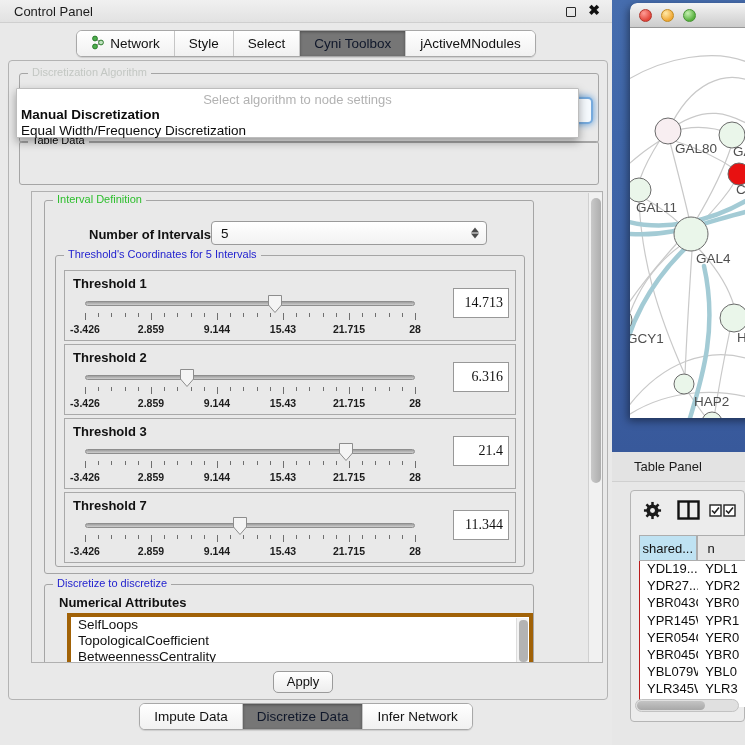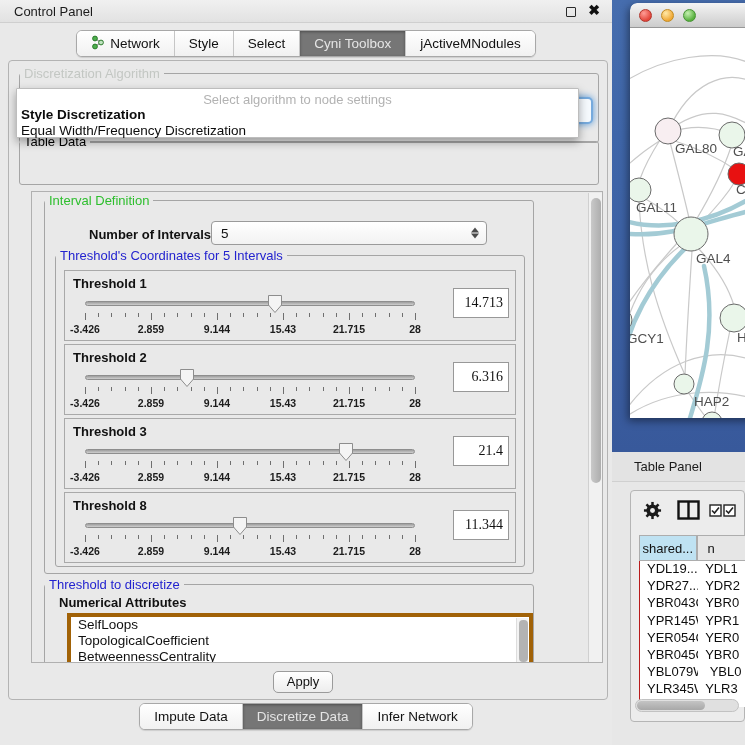--- a/index.html
+++ b/index.html
@@ -18,26 +18,26 @@
   .win-float{position:absolute;right:36px;top:7px;width:10px;height:10px;border:1.6px solid #2a2a2a;border-radius:1px;cursor:pointer}
   .win-close{position:absolute;right:12px;top:2px;font-size:14px;font-weight:bold;color:#111;cursor:pointer}
 
   
   .tabrow{position:absolute;left:0;width:612px;display:flex;justify-content:center}
   #top-tabs{top:30px}
   #bottom-tabs{top:703px}
   .tabgroup{display:flex;border:1px solid #a8a8a8;border-radius:6px;overflow:hidden;background:#fff;box-shadow:0 1px 1px rgba(0,0,0,.12)}
   .tab{display:flex;align-items:center;gap:5px;padding:0 14px;height:25px;font-size:13.5px;color:#111;background:linear-gradient(#ffffff,#f1f1f1);border-right:1px solid #c6c6c6;cursor:pointer;white-space:nowrap}
   .tab:last-child{border-right:none}
-  .tab.active{background:var(--active-tab-bg);color:#e5e5e5;box-shadow:inset 0 1px 3px rgba(0,0,0,.35)}
+  .tab.active{background:var(--active-tab-bg);color:#0f172a;box-shadow:inset 0 1px 3px rgba(0,0,0,.35)}
 
   
   #main-panel{position:absolute;left:8px;top:60px;width:600px;height:640px;border:1px solid #b3b3b3;border-radius:4px;background:#e9e9e9}
   .fieldset{position:absolute;border:1px solid #a5a5a5;border-radius:3px}
-  .legend{position:absolute;top:-8px;left:0;background:#e9e9e9;padding:0 4px;font-size:13px;white-space:nowrap}
+  .legend{position:absolute;top:-8px;left:8px;background:#e9e9e9;padding:0 4px;font-size:11px;white-space:nowrap}
   .legend.green{color:var(--fieldset-green)}
   .legend.blue{color:var(--fieldset-blue)}
   .legend.faint{color:#c3c7c3}
 
   .combo{position:absolute;background:linear-gradient(#ffffff,#f2f2f2);border:1px solid #9a9a9a;border-radius:4px;font-size:13.5px;color:#101010;cursor:pointer}
   .combo .val{position:absolute;left:9px;top:50%;transform:translateY(-50%);white-space:nowrap}
   .combo .spin{position:absolute;right:7px;top:50%;transform:translateY(-50%);display:flex;flex-direction:column;gap:1px}
   .combo .spin i{width:0;height:0;border-left:4px solid transparent;border-right:4px solid transparent}
   .combo .spin i.up{border-bottom:5px solid #4a4a4a}
   .combo .spin i.dn{border-top:5px solid #4a4a4a}
@@ -153,21 +153,21 @@
 
       <div class="fieldset" id="fs-algo">
         <span class="legend faint">Discretization Algorithm</span>
       </div>
       <div id="combo-algo-fragment">
         <span class="combo spin" style="position:absolute;right:5px;top:6px;border:none;background:none"><i class="up"></i><i class="dn"></i></span>
       </div>
 
       <div id="algo-popup">
         <span class="ph">Select algorithm to node settings</span>
-        <span class="item b">Style Discretization</span>
+        <span class="item b">Manual Discretization</span>
         <span class="item">Equal Width/Frequency Discretization</span>
       </div>
 
       <div class="fieldset" id="fs-tabledata">
         <span class="legend">Table Data</span>
       </div>
 
       <div id="viewport">
 
         <div class="fieldset" id="fs-interval">
@@ -316,21 +316,21 @@
                       <span class="tick-lab" style="left: 80%;">21.715</span>
                       <span class="tick-lab" style="left: 100%;">28</span>
                     </div>
                     <div class="handle" style="left: 252.694px;"><svg width="16" height="20">
                         <path d="M1.5 1.5 h13 v9.5 l-6.5 7.5 l-6.5 -7.5 z" fill="#f4f4f4" stroke="#8d8d8d"></path>
                       </svg></div>
                   </div>
                   <input class="thr-val" value="21.4" style="">
                 </div>
                 <div class="thr-box" style="top: 236px;">
-                  <div class="thr-title">Threshold 8</div>
+                  <div class="thr-title">Threshold 7</div>
                   <div class="slider">
                     <div class="track"></div>
                     <div class="ticks">
                       <span class="major" style="left: 0%;"></span>
                       <span class="" style="left: 4%;"></span>
                       <span class="" style="left: 8%;"></span>
                       <span class="" style="left: 12%;"></span>
                       <span class="" style="left: 16%;"></span>
                       <span class="major" style="left: 20%;"></span>
                       <span class="" style="left: 24%;"></span>
@@ -366,21 +366,21 @@
                         <path d="M1.5 1.5 h13 v9.5 l-6.5 7.5 l-6.5 -7.5 z" fill="#f4f4f4" stroke="#8d8d8d"></path>
                       </svg></div>
                   </div>
                   <input class="thr-val" value="11.344" style="">
                 </div>
               </div>
           </div>
         </div>
 
         <div class="fieldset" id="fs-attrs">
-          <span class="legend blue">Threshold to discretize</span>
+          <span class="legend blue">Discretize to discretize</span>
           <span id="attr-title">Numerical Attributes</span>
           <div id="attr-list">
             <div id="attr-items">
                 <div class="attr-item">SelfLoops</div>
                 <div class="attr-item">TopologicalCoefficient</div>
                 <div class="attr-item">BetweennessCentrality</div>
               </div>
             <div class="vs">
                 <div class="thumb"></div>
               </div>
@@ -526,21 +526,21 @@
             <div class="tp-row">
               <div class="tp-cell" style="width: 76px;">YER054C</div>
               <div class="tp-cell" style="width: 62px;">YER0</div>
             </div>
             <div class="tp-row">
               <div class="tp-cell" style="width: 76px;">YBR045C</div>
               <div class="tp-cell" style="width: 62px;">YBR0</div>
             </div>
             <div class="tp-row">
               <div class="tp-cell" style="width: 76px;">YBL079W</div>
-              <div class="tp-cell" style="width: 62px; text-align: center;">YBL0</div>
+              <div class="tp-cell" style="width: 62px;">YBL0</div>
             </div>
             <div class="tp-row">
               <div class="tp-cell" style="width: 76px;">YLR345W</div>
               <div class="tp-cell" style="width: 62px;">YLR3</div>
             </div>
             <div class="tp-row">
               <div class="tp-cell" style="width: 76px;">YIL052C</div>
               <div class="tp-cell" style="width: 62px;">YIL0</div>
             </div>
           </div>

